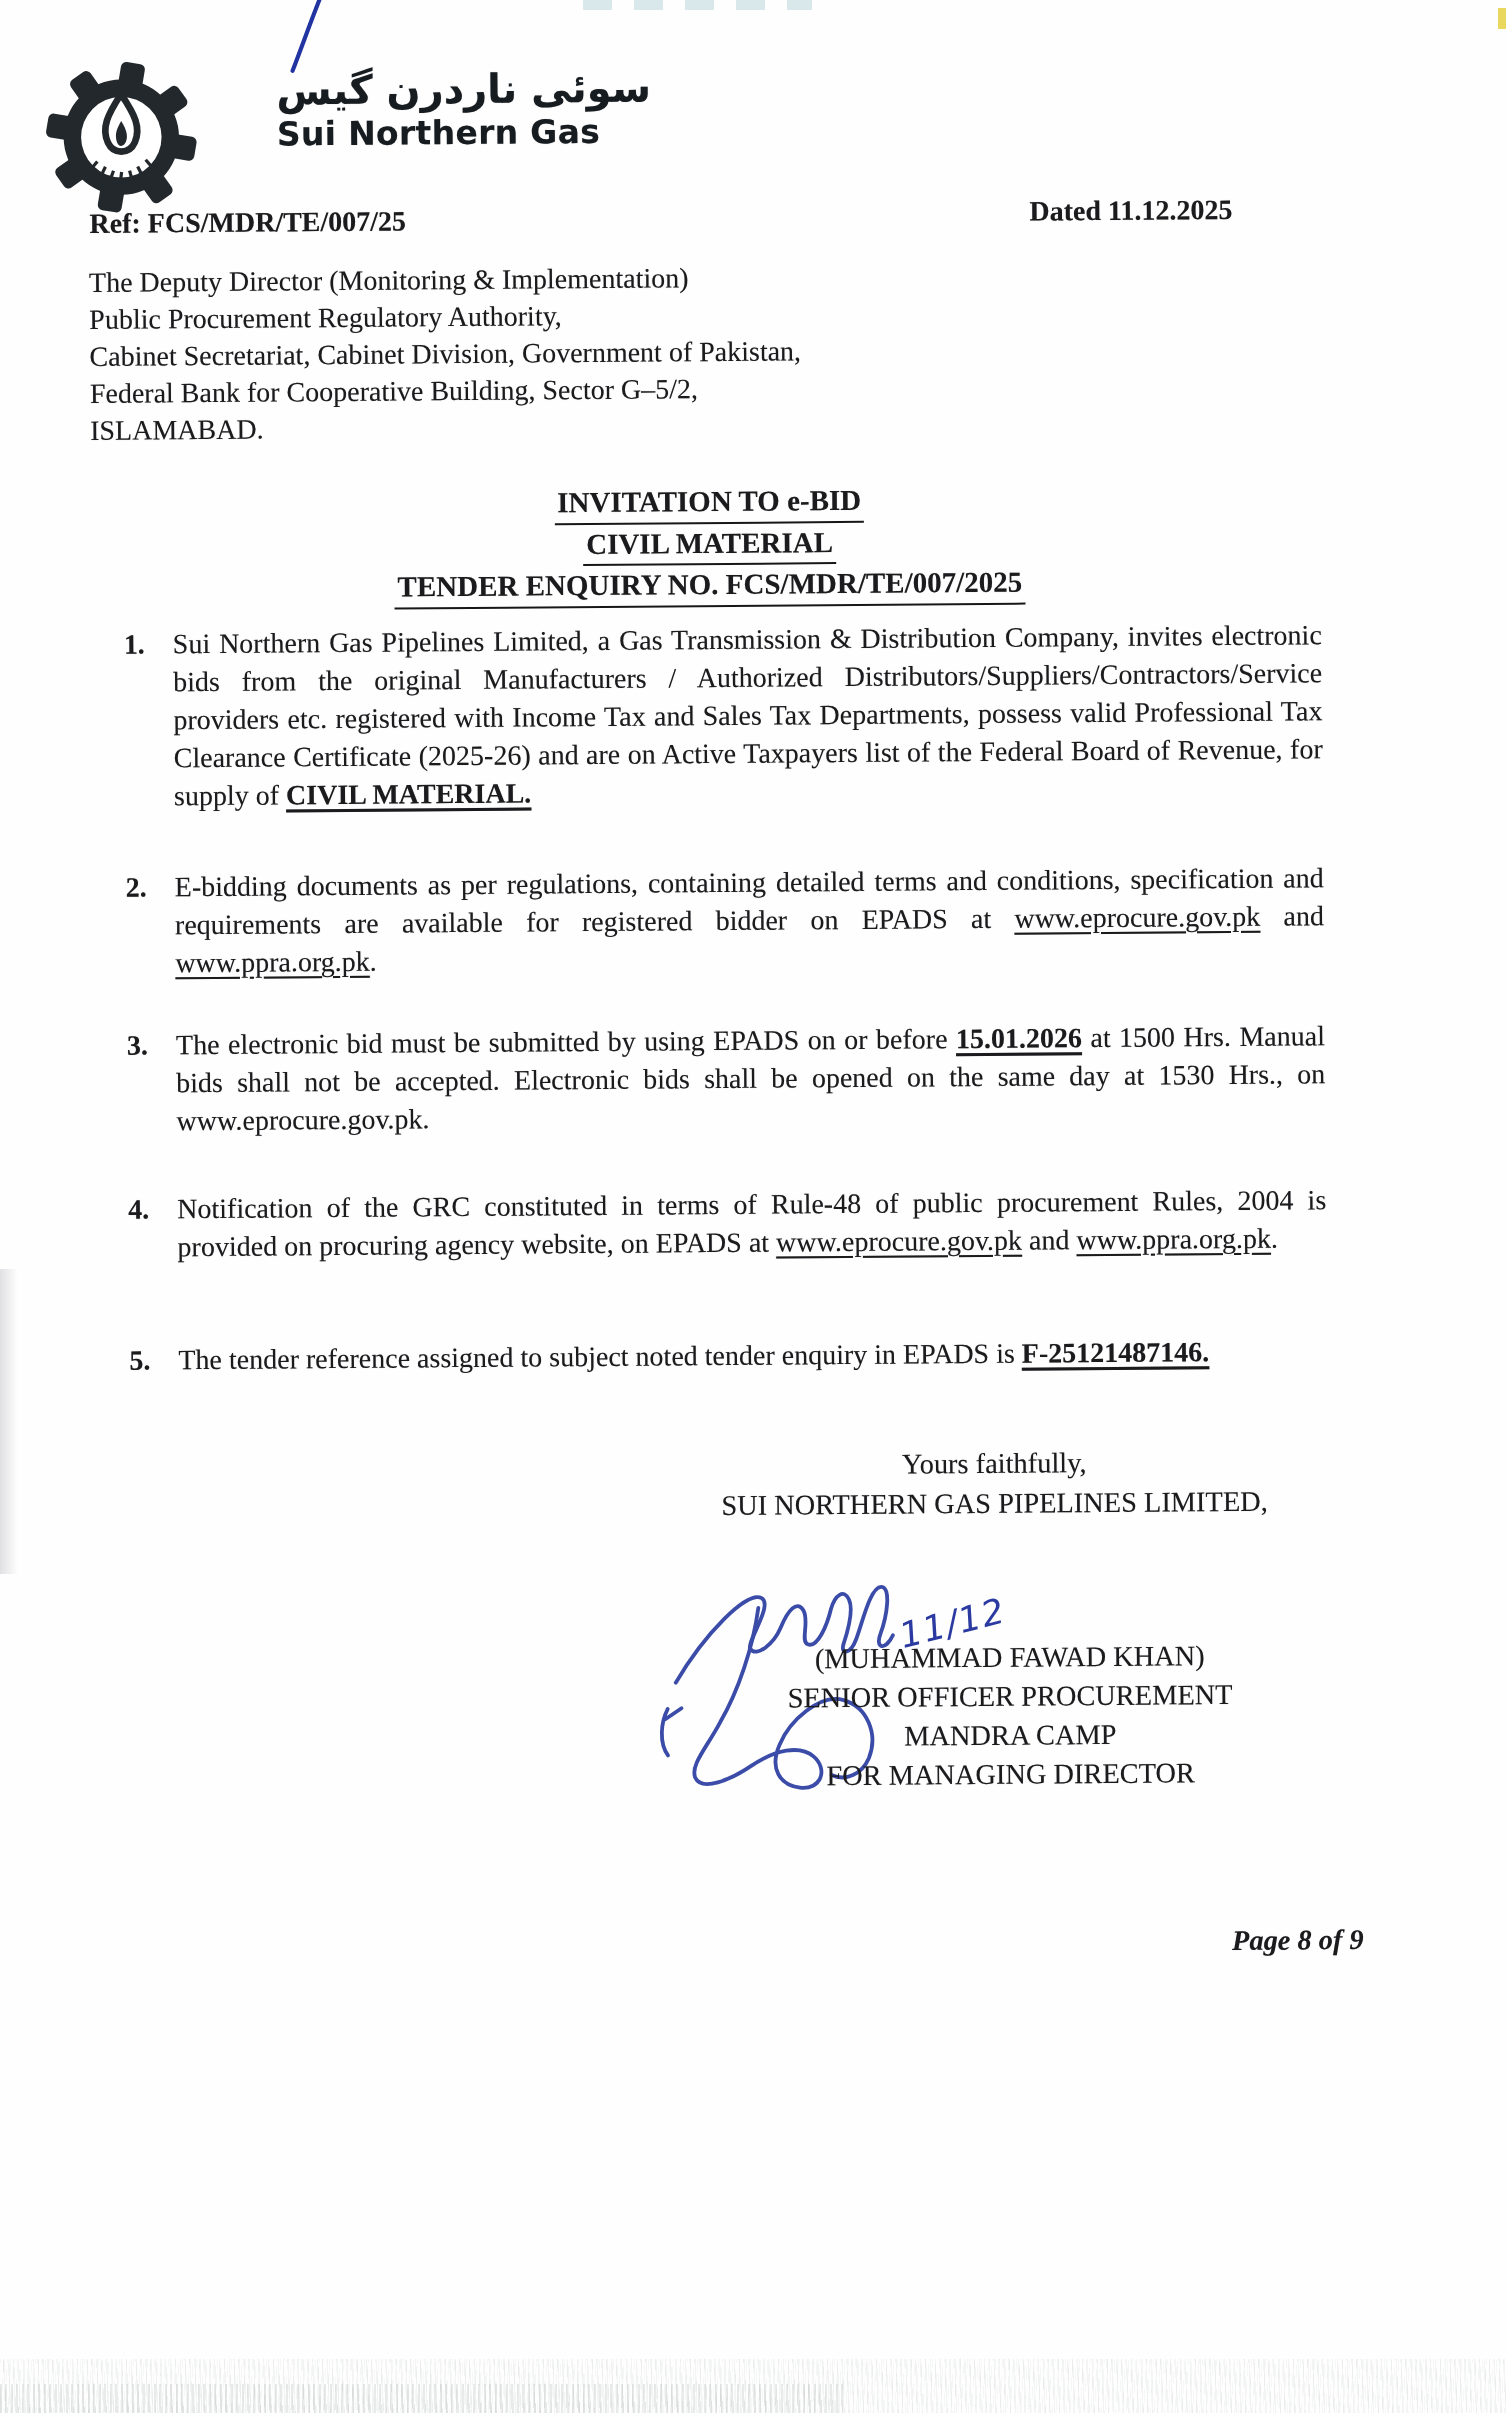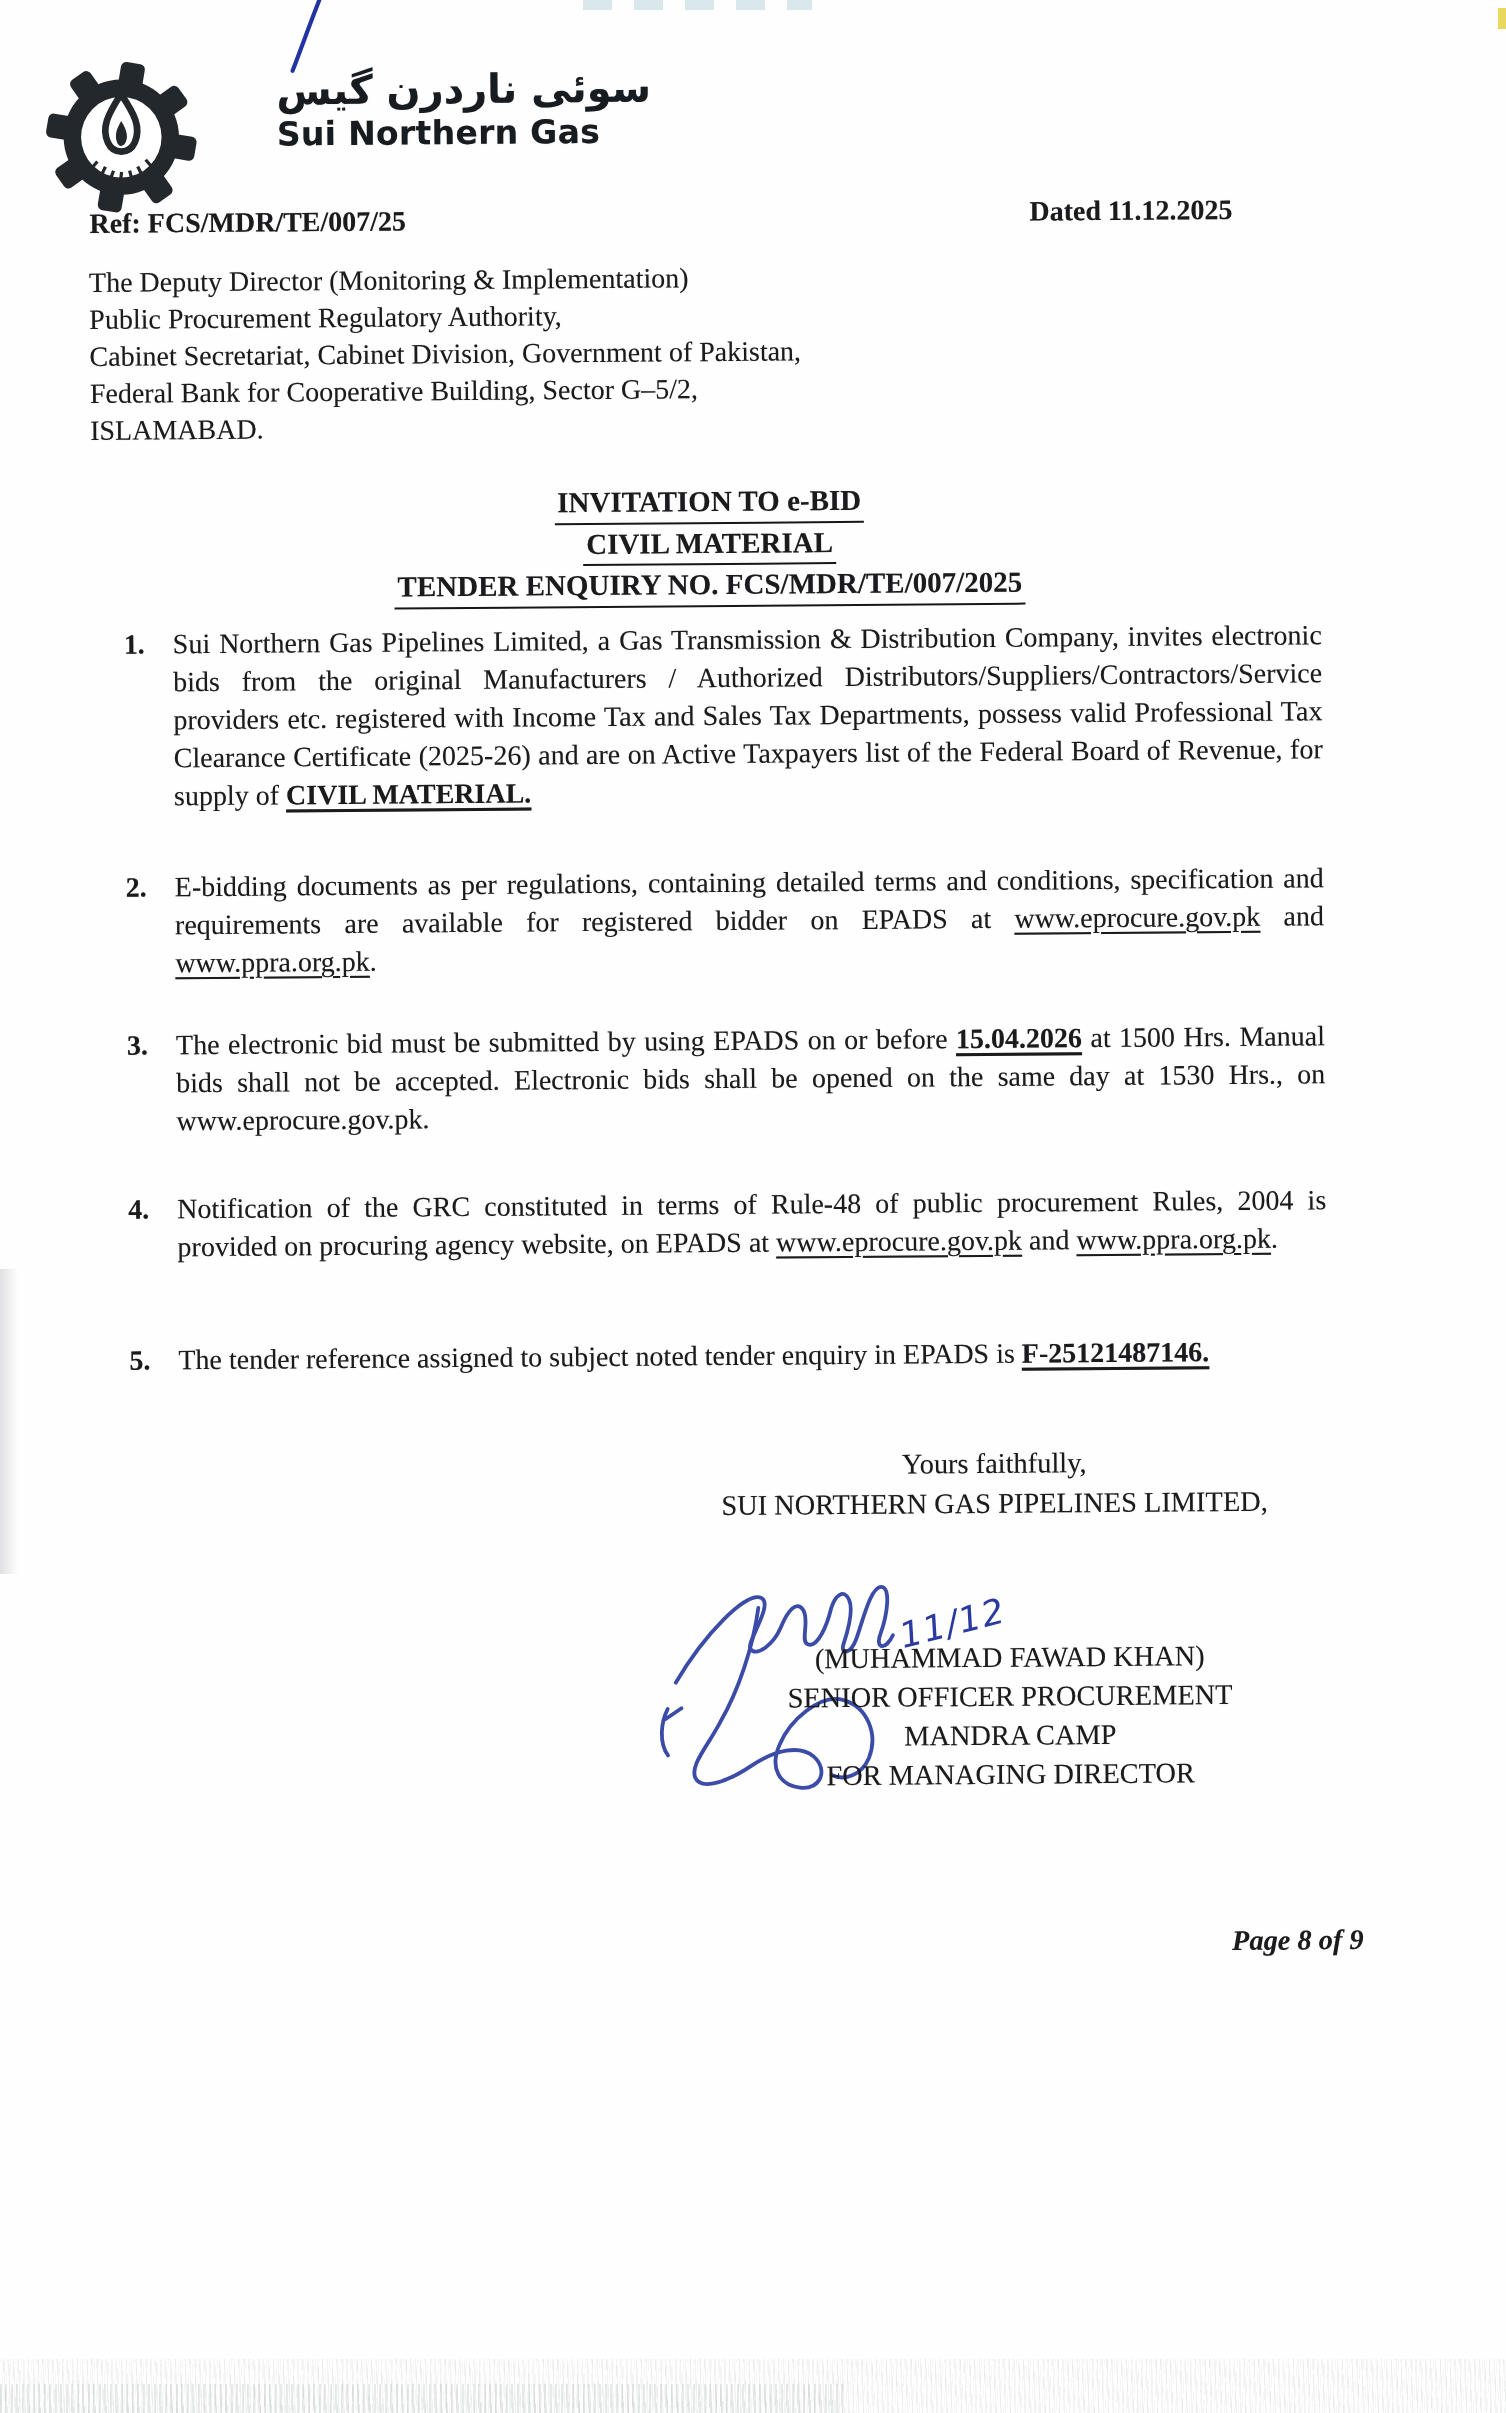--- a/index.html
+++ b/index.html
@@ -136,21 +136,21 @@
         <p class="item-text" style="margin: 0px;"><span>Sui Northern Gas Pipelines Limited, a Gas Transmission &amp; Distribution Company, invites electronic bids from the original Manufacturers / Authorized Distributors/Suppliers/Contractors/Service providers etc. registered with Income Tax and Sales Tax Departments, possess valid Professional Tax Clearance Certificate (2025-26) and are on Active Taxpayers list of the Federal Board of Revenue, for supply of </span><span class="b u">CIVIL MATERIAL.</span></p>
       </div>
       <div class="gap1"></div>
       <div class="item">
         <span class="item-num">2.</span>
         <p class="item-text" style="margin: 0px;"><span>E-bidding documents as per regulations, containing detailed terms and conditions, specification and requirements are available for registered bidder on EPADS at </span><span class="u">www.eprocure.gov.pk</span><span> and </span><span class="u">www.ppra.org.pk</span><span>.</span></p>
       </div>
       <div class="gap2"></div>
       <div class="item">
         <span class="item-num">3.</span>
-        <p class="item-text" style="margin: 0px;"><span>The electronic bid must be submitted by using EPADS on or before </span><span class="b u">15.04.2026</span><span> at 1500 Hrs. Manual bids shall not be accepted. Electronic bids shall be opened on the same day at 1530 Hrs., on www.eprocure.gov.pk.</span></p>
+        <p class="item-text" style="margin: 0px;"><span>The electronic bid must be submitted by using EPADS on or before </span><span class="b u">15.01.2026</span><span> at 1500 Hrs. Manual bids shall not be accepted. Electronic bids shall be opened on the same day at 1530 Hrs., on www.eprocure.gov.pk.</span></p>
       </div>
       <div class="gap3"></div>
       <div class="item">
         <span class="item-num">4.</span>
         <p class="item-text" style="margin: 0px;"><span>Notification of the GRC constituted in terms of Rule-48 of public procurement Rules, 2004 is provided on procuring agency website, on EPADS at </span><span class="u">www.eprocure.gov.pk</span><span> and </span><span class="u">www.ppra.org.pk</span><span>.</span></p>
       </div>
       <div class="gap4"></div>
       <div class="item">
         <span class="item-num">5.</span>
         <p class="item-text" style="margin: 0px;"><span>The tender reference assigned to subject noted tender enquiry in EPADS is </span><span class="b u">F-25121487146.</span></p>

